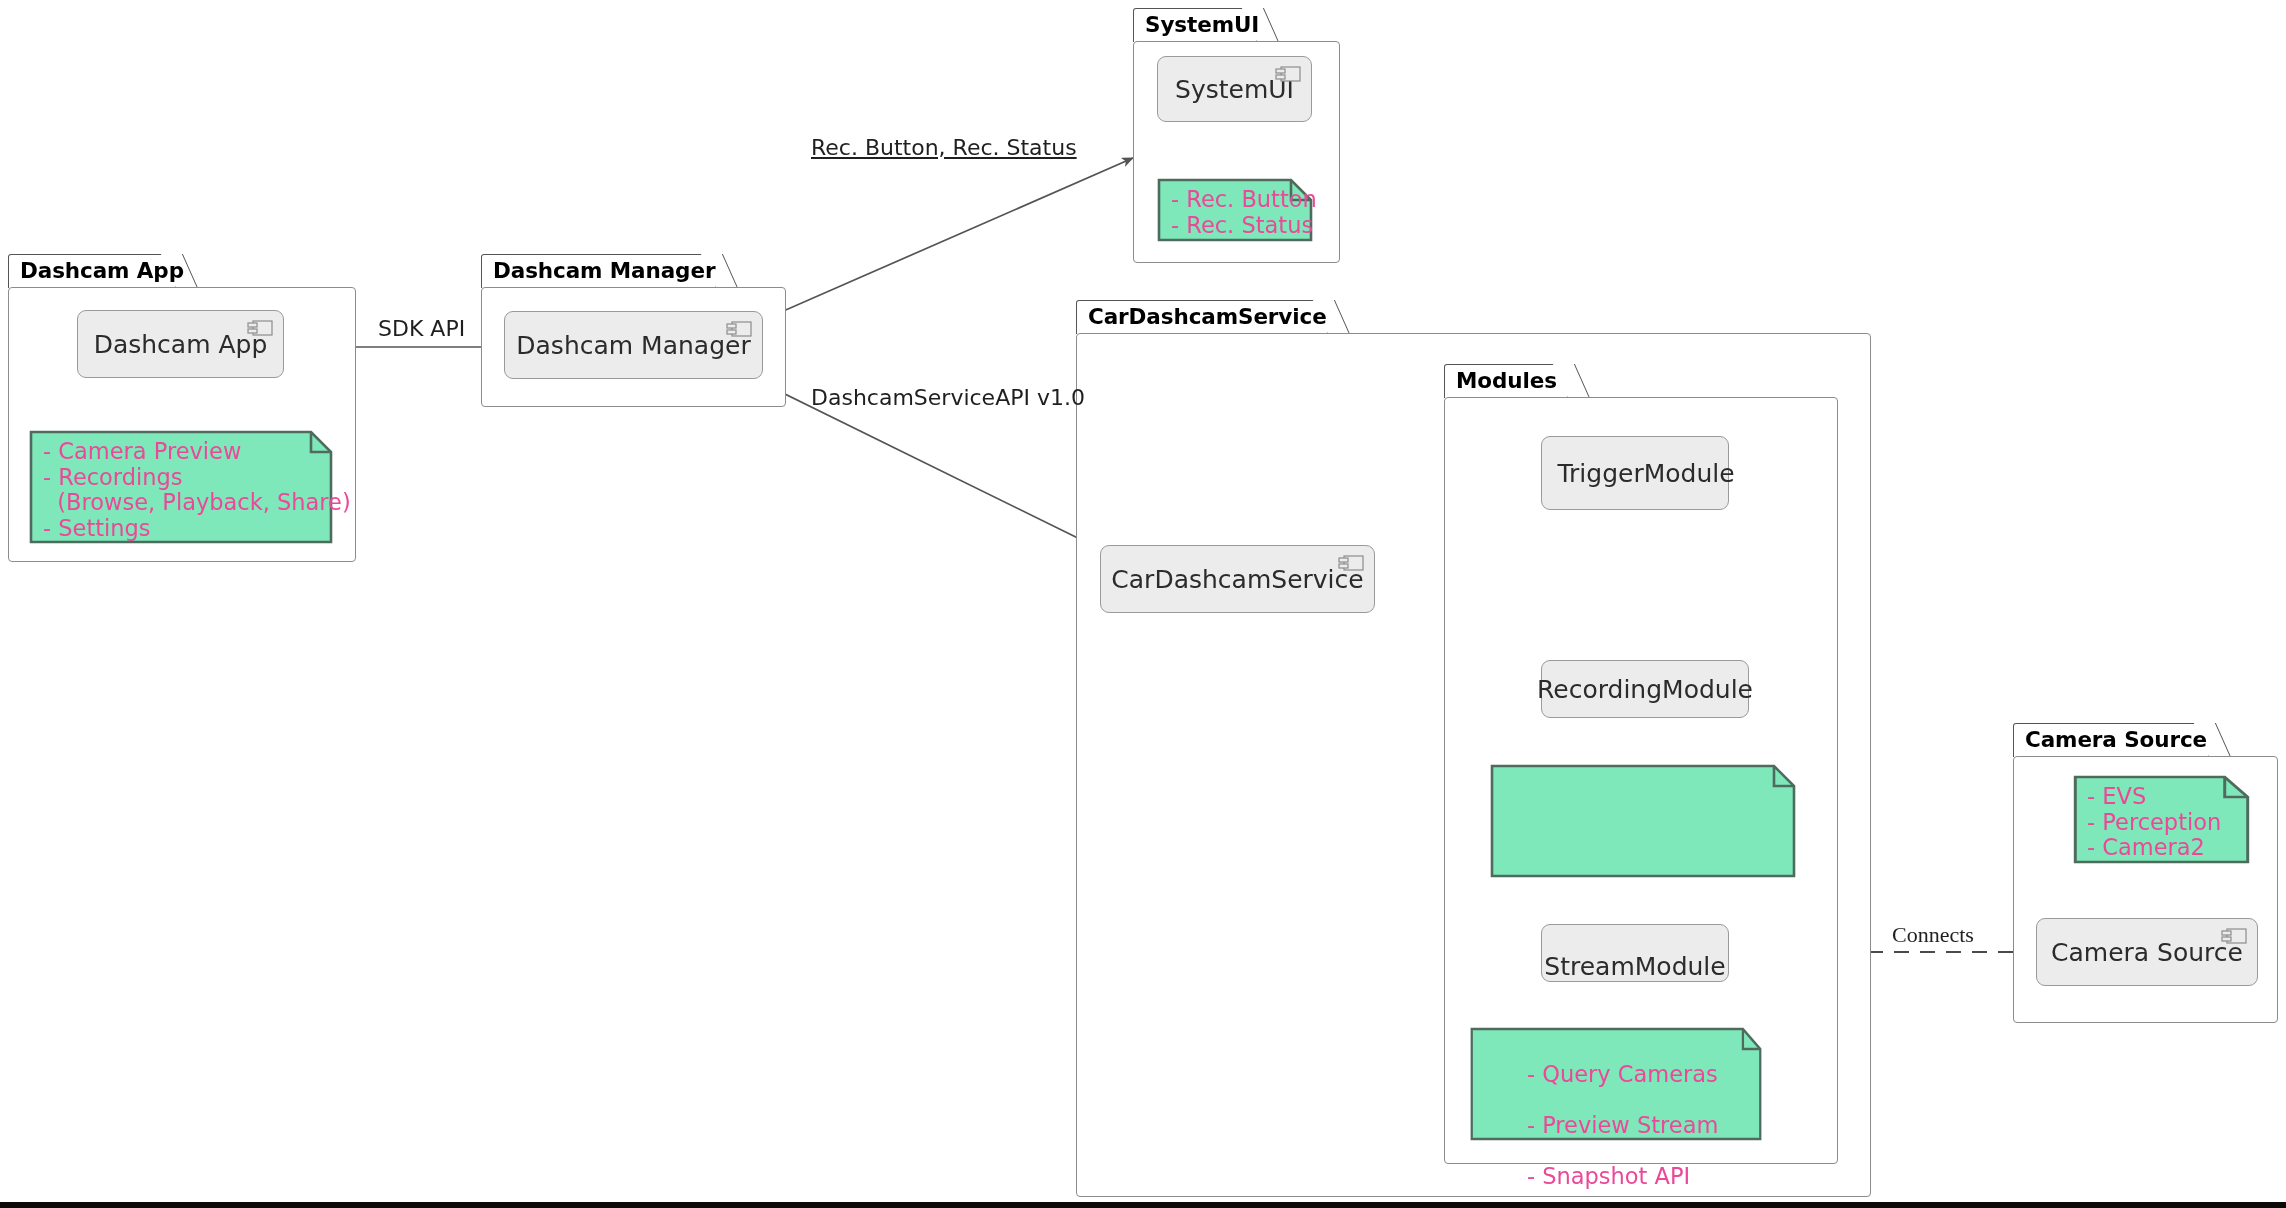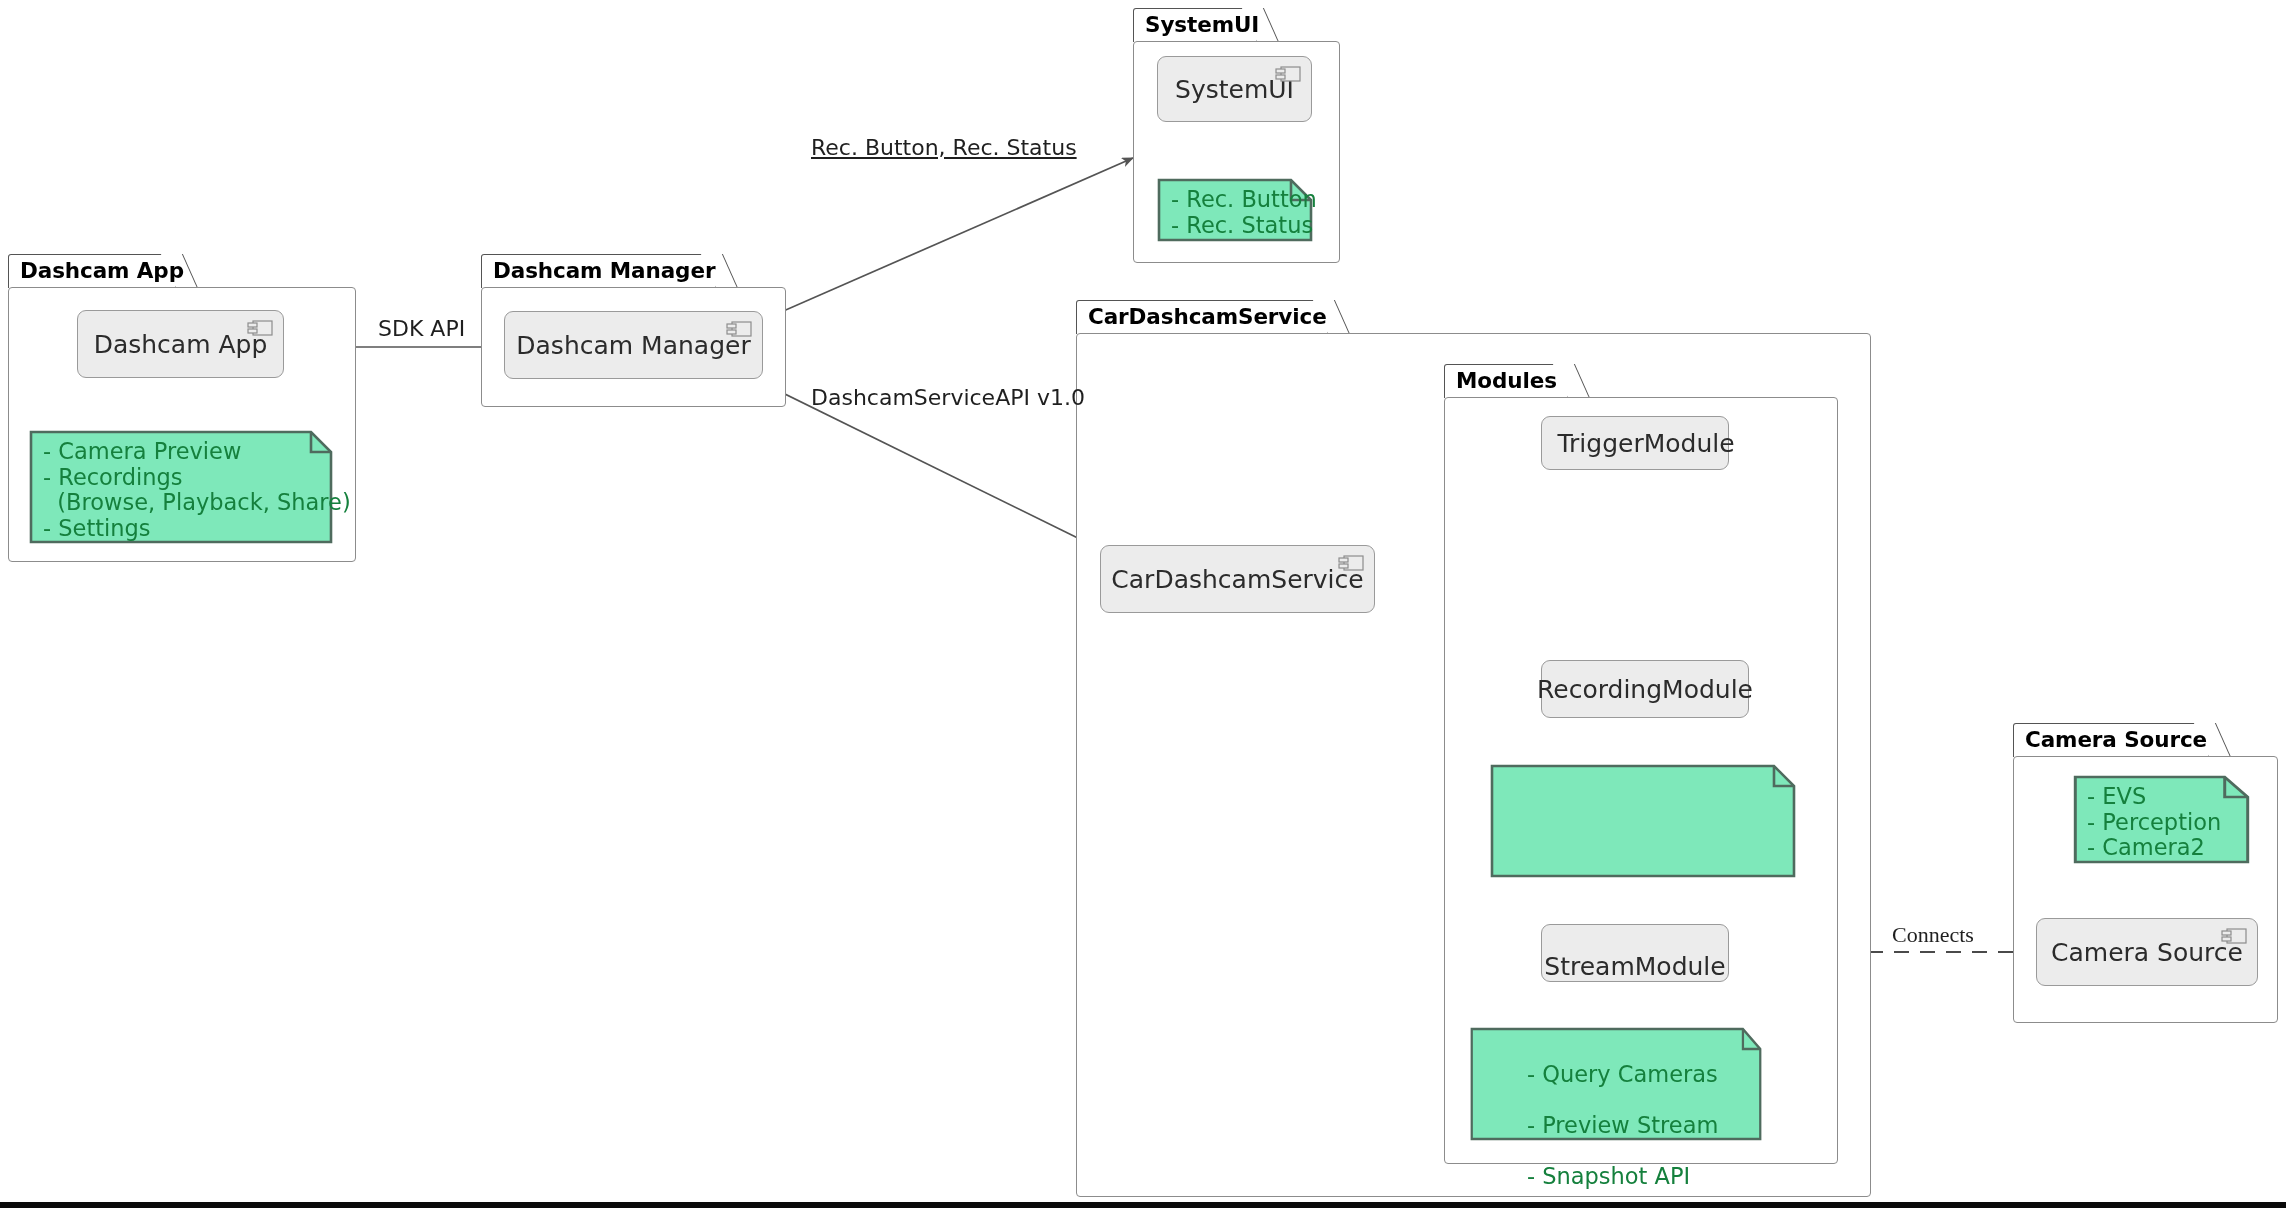--- a/index.html
+++ b/index.html
@@ -37,21 +37,21 @@
   
   .mod{position:absolute;z-index:3;background:#ececec;
        border:1.5px solid #9a9a9a;border-radius:9px;box-sizing:border-box;
        display:flex;align-items:center;justify-content:center;}
   .mod-label{font-size:25px;color:#2b2b2b;white-space:nowrap;}
 
   
   .note{position:absolute;z-index:4;}
   .note-shape{position:absolute;left:0;top:0;width:100%;height:100%;}
   .note-text{position:absolute;left:14px;top:9px;right:10px;
-             font-size:22.5px;line-height:25.6px;color:#15803d;
+             font-size:22.5px;line-height:25.6px;color:#ec4899;
              white-space:pre;}
 
   
   .elabel{position:absolute;z-index:5;font-size:22px;color:#1f1f1f;
           white-space:nowrap;background:transparent;}
 
   
   #footer-strip{position:absolute;left:0;bottom:0;width:2286px;height:6px;
                 background:#0a0a0a;z-index:9;}
 </style>
@@ -192,21 +192,21 @@
     </svg>
   </div>
 
   <div class="pkg" style="left:1444px;top:364px;width:394px;height:800px;">
     <div class="pkg-tab" style="width:124px;"></div>
     <div class="pkg-tab-skew" style="left:124px;"></div>
     <div class="pkg-tab-label">Modules</div>
     <div class="pkg-body" style="top:33px;width:394px;height:767px;"></div>
   </div>
 
-  <div class="mod" style="left:1541px;top:416px;width:188px;height:54px;padding-left:22px;">
+  <div class="mod" style="left:1541px;top:436px;width:188px;height:74px;padding-left:22px;">
     <span class="mod-label">TriggerModule</span>
   </div>
 
 
   <div class="mod" style="left:1541px;top:660px;width:208px;height:58px;">
     <span class="mod-label">RecordingModule</span>
   </div>
 
   <div class="note" style="left:1490px;top:764px;width:306px;height:114px;">
     <svg class="note-shape" viewBox="0 0 306 114" preserveAspectRatio="none">

